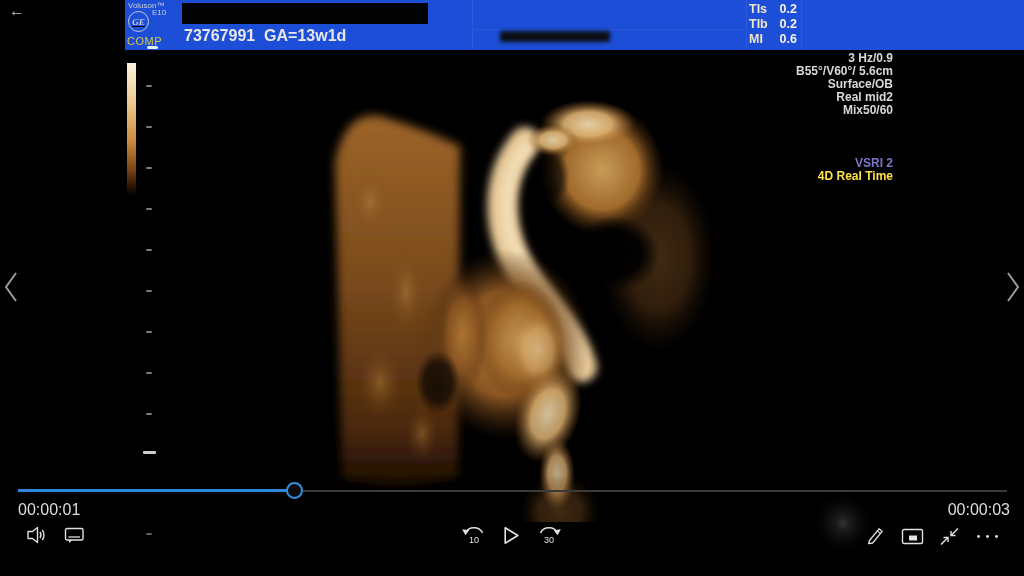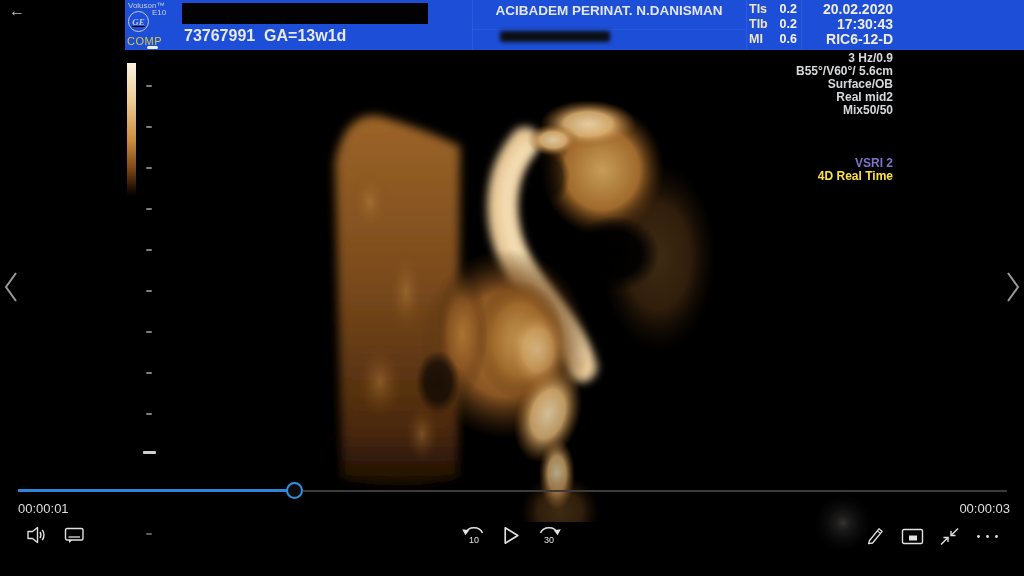--- a/index.html
+++ b/index.html
@@ -52,21 +52,21 @@
   #chev-left{left:3px;} #chev-right{left:1005px;}
 
   
   #fetus{position:absolute;left:310px;top:82px;}
 
   
   #seek-track-done{position:absolute;left:18px;top:489px;width:277px;height:3px;background:#2e86d8;}
   #seek-track-rest{position:absolute;left:303px;top:490px;width:704px;height:2px;background:#3a3a3a;}
   #seek-thumb{position:absolute;left:286px;top:482px;width:13px;height:13px;border-radius:50%;
               border:2.5px solid #3090e0;background:#0b0b0b;cursor:pointer;}
-  .timecode{position:absolute;top:501px;font-size:13px;color:#dedede;}
+  .timecode{position:absolute;top:501px;font-size:16px;color:#dedede;}
   #time-elapsed{left:18px;} #time-total{right:14px;}
   .pbtn{position:absolute;background:none;border:none;padding:0;cursor:pointer;line-height:0;}
   .skip-num{font-size:9px;fill:#e2e2e2;font-family:"Liberation Sans",sans-serif;}
   #dim-circle{position:absolute;left:815px;top:495px;width:56px;height:56px;border-radius:50%;
      background:radial-gradient(circle, rgba(210,200,190,.25) 0%, rgba(120,120,120,.22) 18%,
      rgba(80,80,80,.15) 40%, rgba(50,50,50,.08) 58%, rgba(0,0,0,0) 72%);}
 </style>
 </head>
 <body>
 
@@ -81,55 +81,49 @@
           <span>GE</span>
         </div>
       <div class="model">E10</div>
       <div class="mode">COMP</div>
     </div>
 
     <div id="name-redaction"></div>
     <div id="patient-id">73767991  GA=13w1d</div>
 
     <div class="vdiv" style="left:347px"></div>
-    <div id="clinic">ACIBADEM PERINAT. N.DANISMAN</div>
     <div id="clinic-hline"></div>
     <div id="clinic-smudge"></div>
     <div class="vdiv" style="left:621px"></div>
 
     <div id="ti-block">
       <div class="ti-row">
         <span class="lab">TIs</span>
         <span class="val">0.2</span>
       </div>
       <div class="ti-row">
         <span class="lab">TIb</span>
         <span class="val">0.2</span>
       </div>
       <div class="ti-row">
         <span class="lab">MI</span>
         <span class="val">0.6</span>
       </div>
     </div>
     <div class="vdiv" style="left:676px"></div>
 
-    <div id="dt-block">
-      <div>20.02.2020</div>
-      <div>17:30:43</div>
-      <div>RIC6-12-D</div>
-    </div>
   </div>
   <div id="probe-marker"></div>
 
   <div id="params">
     <div>3 Hz/0.9</div>
     <div>B55°/V60°/ 5.6cm</div>
     <div>Surface/OB</div>
     <div>Real mid2</div>
-    <div>Mix50/50</div>
+    <div>Mix50/60</div>
     <div class="vsri">VSRI 2</div>
     <div class="mode4d">4D Real Time</div>
   </div>
 
   <div id="graybar"></div>
   <div>
     <div class="tick" style="top:85px"></div>
       <div class="tick" style="top:126px"></div>
     <div class="tick" style="top:167px"></div>
       <div class="tick" style="top:208px"></div>

